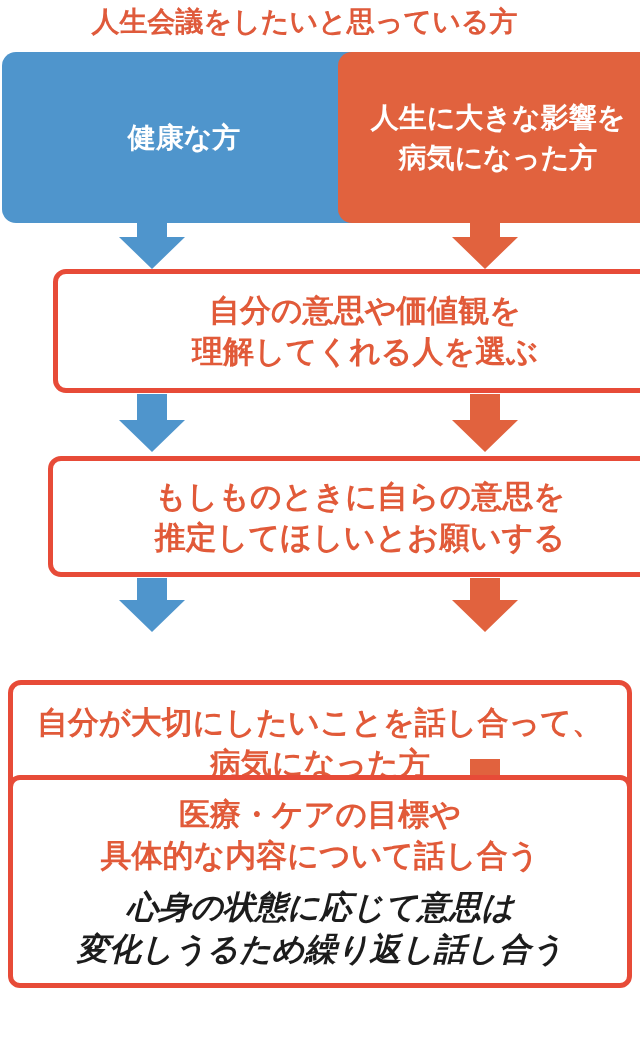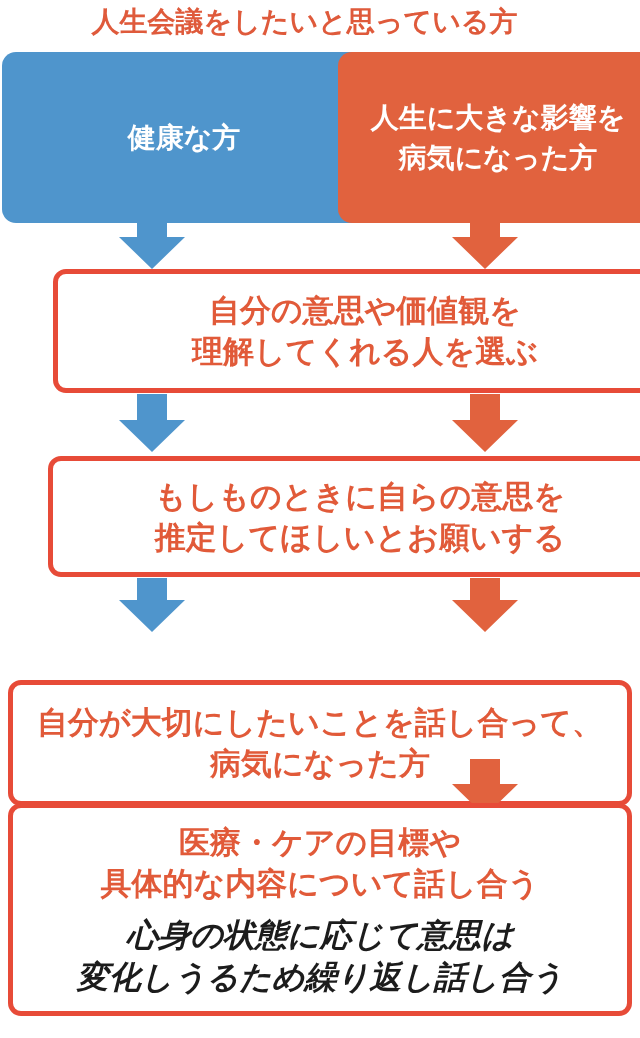--- a/index.html
+++ b/index.html
@@ -78,21 +78,21 @@
 
   <div class="stepbox" style="top:632px;height:116px;margin-top:48px;">
     <div class="ln">自分が大切にしたいことを話し合って、</div>
     <div class="ln">病気になった方</div>
   </div>
 
   <svg class="arrow" style="left:452px;top:759px;" width="66" height="57" viewBox="0 0 66 57">
     <polygon points="18,0 48,0 48,25 66,25 33,57 0,25 18,25" fill="#E1623E"></polygon>
   </svg>
 
-  <div class="stepbox" style="top:803px;height:203px;">
+  <div class="stepbox" style="top:775px;height:203px;border-radius:12px;">
     <div class="ln">医療・ケアの目標や</div>
     <div class="ln">具体的な内容について話し合う</div>
     <div class="note">
       <div class="ln">心身の状態に応じて意思は</div>
       <div class="ln">変化しうるため繰り返し話し合う</div>
     </div>
   </div>
 
 </div>
 

